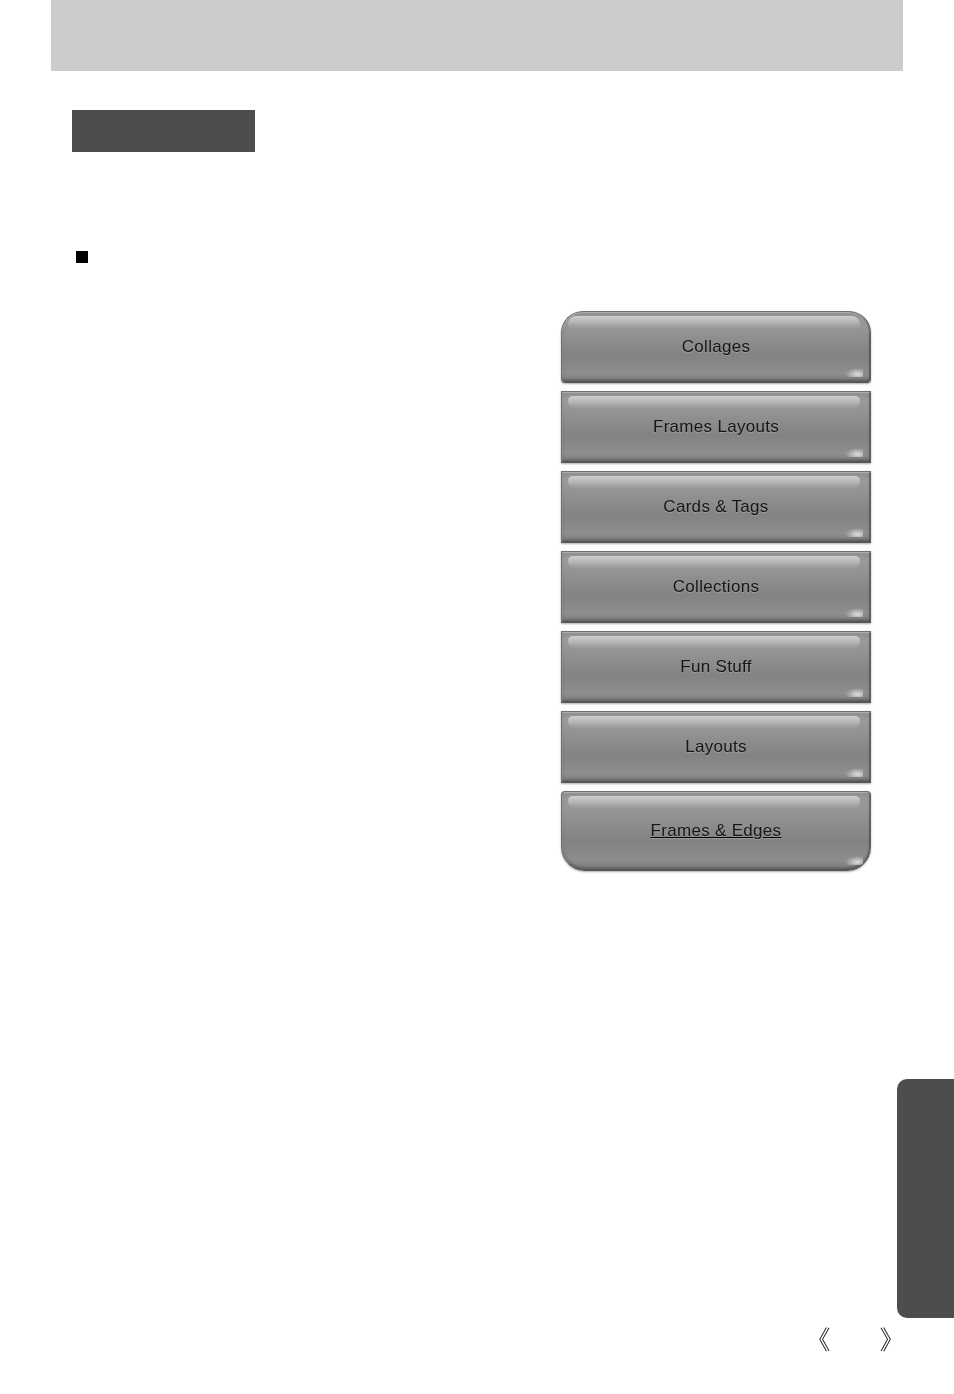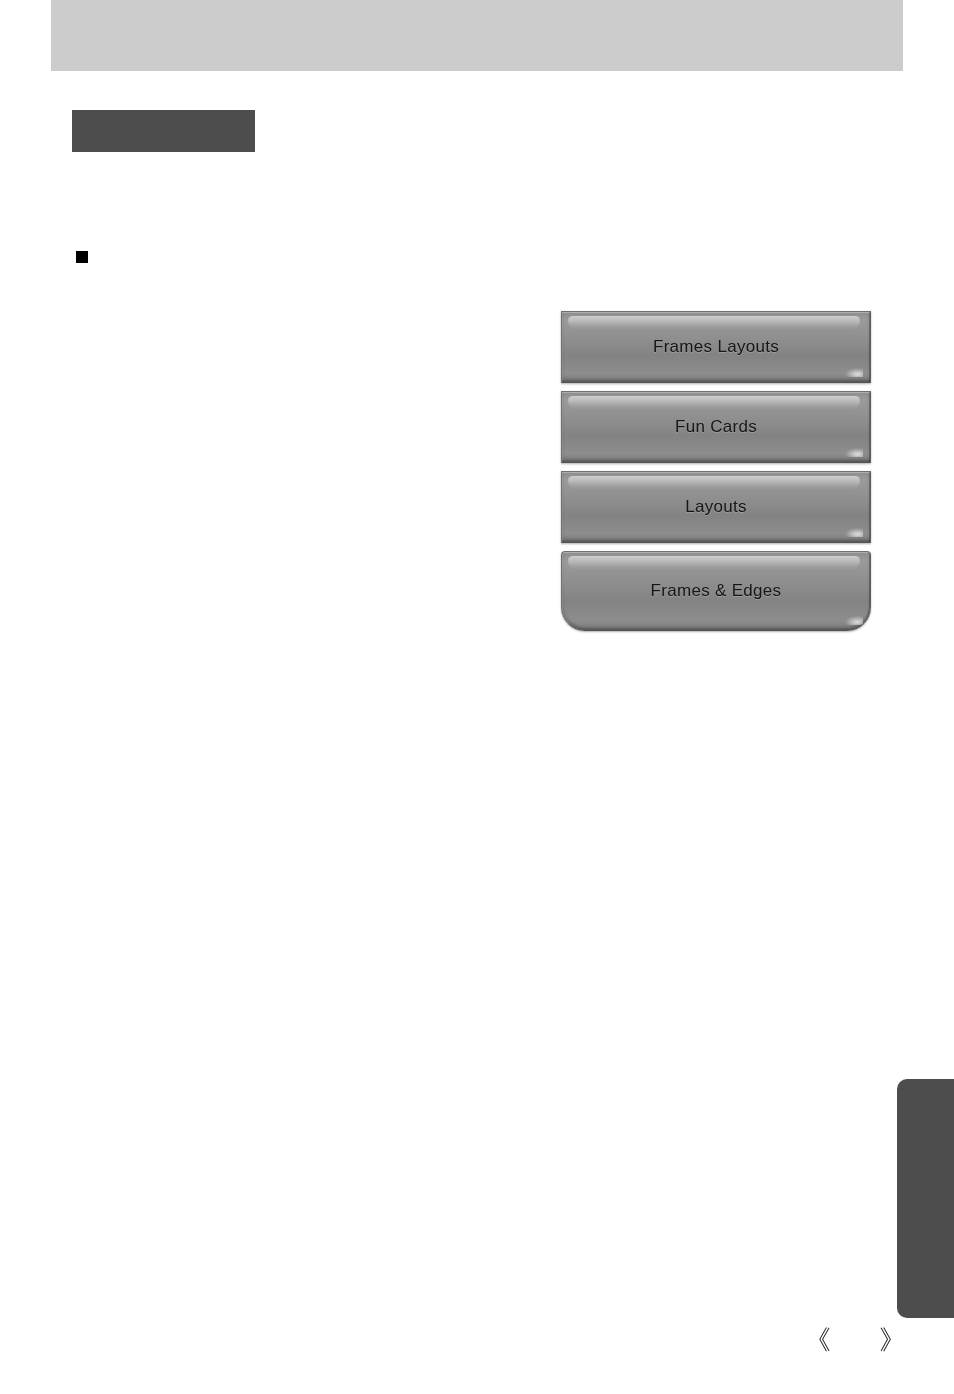--- a/index.html
+++ b/index.html
@@ -156,20 +156,21 @@
   .gbtn.first {
     border-radius: 22px 22px 4px 4px;
   }
   .gbtn.first::before {
     border-radius: 18px 18px 12px 12px;
   }
   .gbtn.last {
     height: 78px;
     margin-bottom: 8px;
     border-radius: 4px 4px 24px 24px;
+    text-decoration: underline;
   }
 
   
   .edge-tab {
     position: absolute;
     left: 897px;
     top: 1079px;
     width: 57px;
     height: 239px;
     background: #4d4d4d;
@@ -223,30 +224,39 @@
     <div class="section-block-label"></div>
   </div>
 
   <div class="bullet-row">
     <span class="bullet-marker"></span>
     <span class="bullet-text"></span>
   </div>
 
   <div class="button-panel">
 
+    <div class="gbtn first">
+      <span class="gbtn-label">Collages</span>
+    </div>
 
     <div class="gbtn">
       <span class="gbtn-label">Frames Layouts</span>
     </div>
 
-
-
-
-    <div class="gbtn">
-      <span class="gbtn-label">Fun Cards</span>
+    <div class="gbtn">
+      <span class="gbtn-label">Cards &amp; Tags</span>
+    </div>
+
+
+    <div class="gbtn">
+      <span class="gbtn-label">Collections</span>
+    </div>
+
+    <div class="gbtn">
+      <span class="gbtn-label">Fun Stuff</span>
     </div>
 
     <div class="gbtn">
       <span class="gbtn-label">Layouts</span>
     </div>
 
     <div class="gbtn last">
       <span class="gbtn-label">Frames &amp; Edges</span>
     </div>
 

